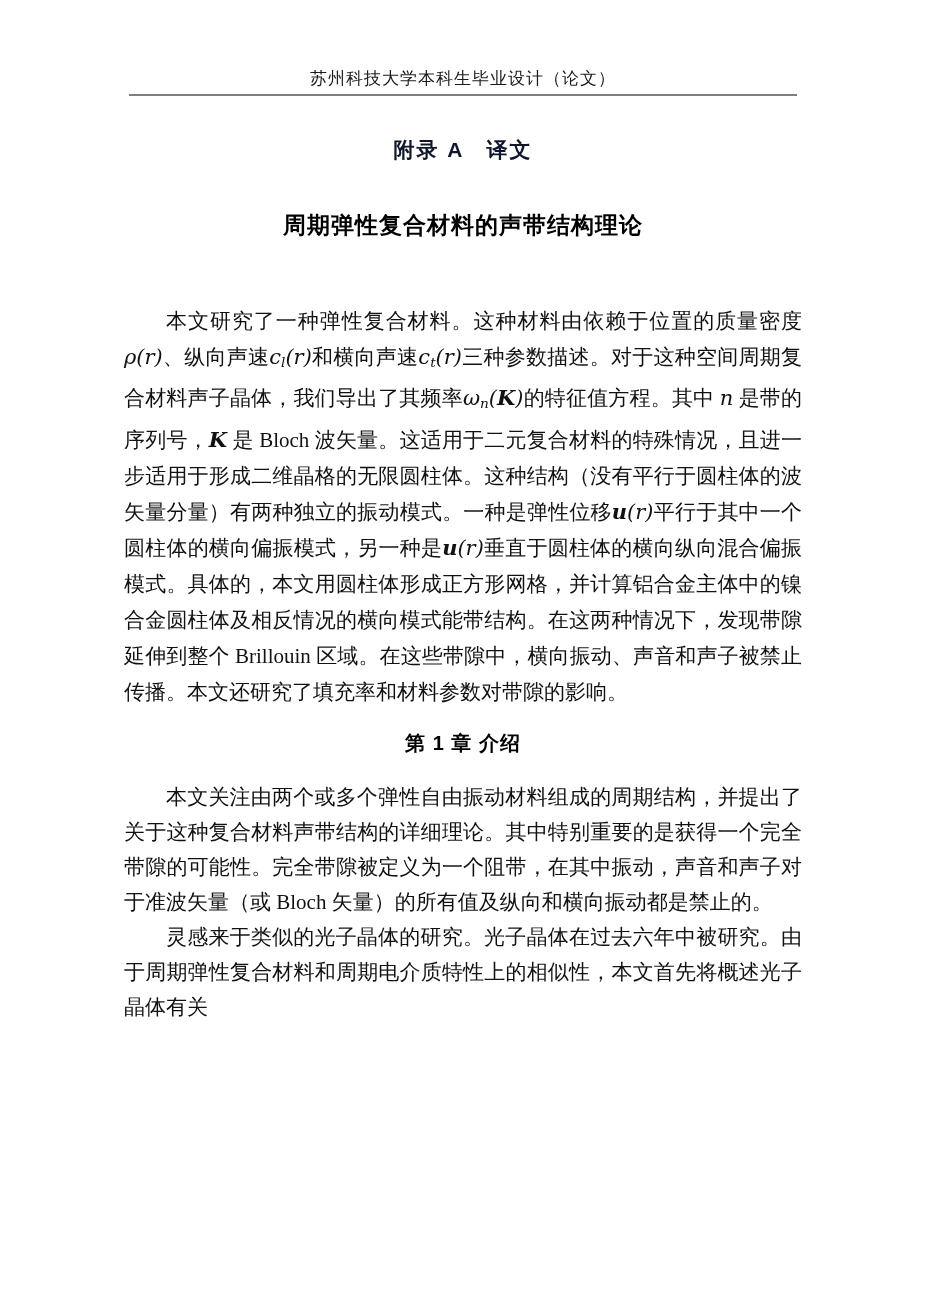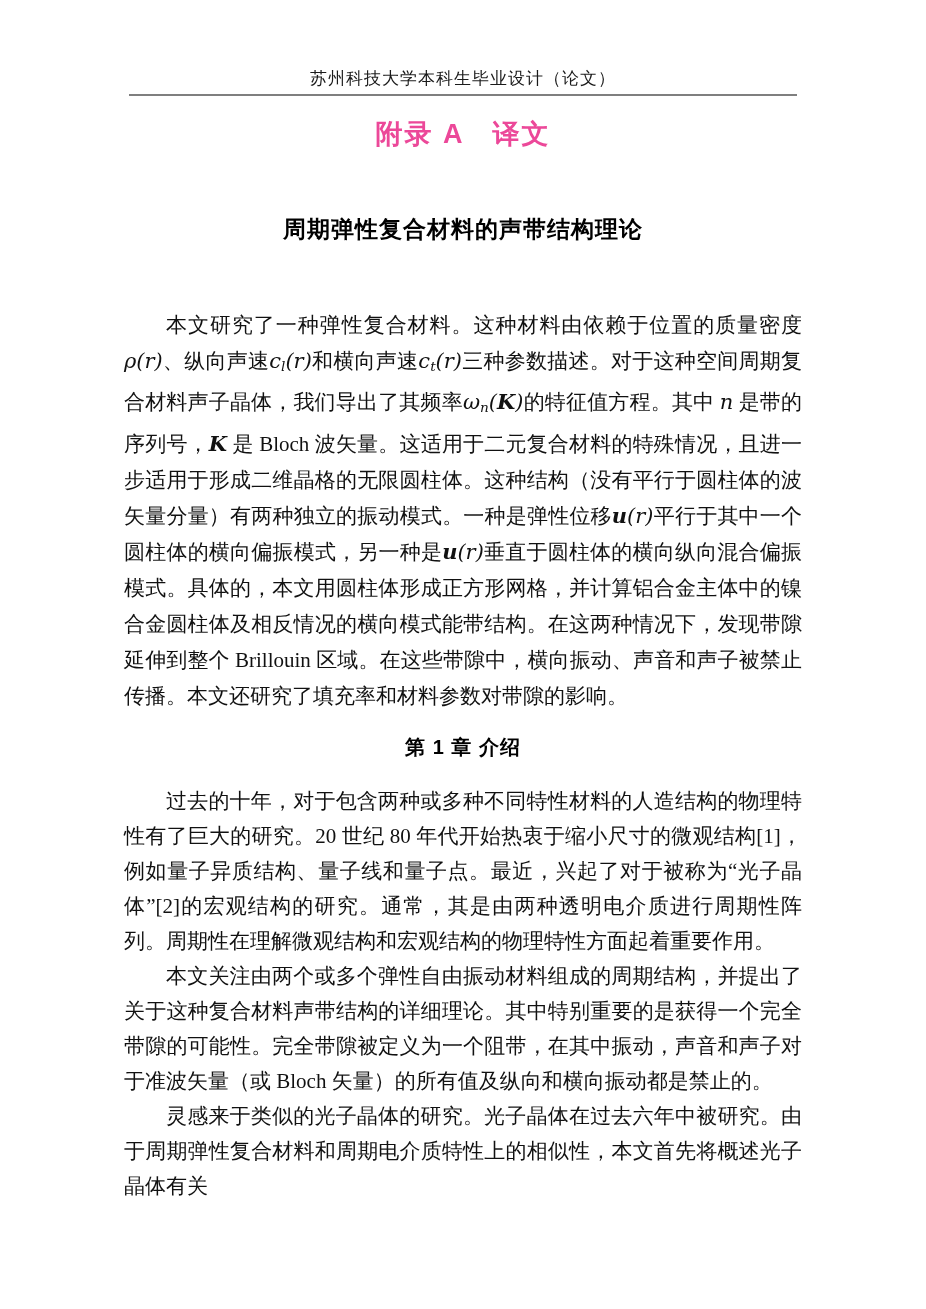--- a/index.html
+++ b/index.html
@@ -24,30 +24,30 @@
     letter-spacing: 1px;
     color: #1a1a1a;
   }
   .header-rule {
     width: 668px;
     height: 2px;
     margin: 4px auto 0 auto;
     background: #7f7f7f;
   }
   .appendix-title {
-    margin-top: 20px;
+    margin-top: 40px;
     text-align: center;
     font-family: "Liberation Sans", "DejaVu Sans", sans-serif;
     font-weight: bold;
-    font-size: 27px;
+    font-size: 21px;
     letter-spacing: 2px;
-    color: #ec4899;
+    color: #0f172a;
   }
   .article-title {
-    margin-top: 62px;
+    margin-top: 46px;
     text-align: center;
     font-family: "Liberation Sans", "DejaVu Sans", sans-serif;
     font-weight: bold;
     font-size: 23px;
     letter-spacing: 1px;
     color: #000000;
   }
   .doc-body {
     width: 678px;
     margin: 62px auto 8px auto;
@@ -97,17 +97,16 @@
     <div class="header-rule" style="background: rgb(127, 127, 127);"></div>
   </div>
 
   <h1 class="appendix-title">附录 A　译文</h1>
 
   <h2 class="article-title">周期弹性复合材料的声带结构理论</h2>
 
   <div class="doc-body">
       <p class="body-para"><span class="run-normal">本文研究了一种弹性复合材料。这种材料由依赖于位置的质量密度</span><span class="run-math">ρ(r)</span><span class="run-normal">、纵向声速</span><span class="run-math">c</span><span class="run-math-sub">l</span><span class="run-math">(r)</span><span class="run-normal">和横向声速</span><span class="run-math">c</span><span class="run-math-sub">t</span><span class="run-math">(r)</span><span class="run-normal">三种参数描述。对于这种空间周期复合材料声子晶体，我们导出了其频率</span><span class="run-math">ω</span><span class="run-math-sub">n</span><span class="run-math">(</span><span class="run-math-bold">K</span><span class="run-math">)</span><span class="run-normal">的特征值方程。其中 </span><span class="run-math">n</span><span class="run-normal"> 是带的序列号，</span><span class="run-math-bold">K</span><span class="run-normal"> 是 Bloch 波矢量。这适用于二元复合材料的特殊情况，且进一步适用于形成二维晶格的无限圆柱体。这种结构（没有平行于圆柱体的波矢量分量）有两种独立的振动模式。一种是弹性位移</span><span class="run-math-bold">u</span><span class="run-math">(r)</span><span class="run-normal">平行于其中一个圆柱体的横向偏振模式，另一种是</span><span class="run-math-bold">u</span><span class="run-math">(r)</span><span class="run-normal">垂直于圆柱体的横向纵向混合偏振模式。具体的，本文用圆柱体形成正方形网格，并计算铝合金主体中的镍合金圆柱体及相反情况的横向模式能带结构。在这两种情况下，发现带隙延伸到整个 Brillouin 区域。在这些带隙中，横向振动、声音和声子被禁止传播。本文还研究了填充率和材料参数对带隙的影响。</span></p>
       <h3 class="chapter-heading">第 1 章 介绍</h3>
-      <p class="body-para tight"><span class="run-normal">过去的十年，对于包含两种或多种不同特性材料的人造结构的物理特性有了巨大的研究。20 世纪 80 年代开始热衷于缩小尺寸的微观结构[1]，例如量子异质结构、量子线和量子点。最近，兴起了对于被称为“光子晶体”[2]的宏观结构的研究。通常，其是由两种透明电介质进行周期性阵列。周期性在理解微观结构和宏观结构的物理特性方面起着重要作用。</span></p>
       <p class="body-para tight"><span class="run-normal">本文关注由两个或多个弹性自由振动材料组成的周期结构，并提出了关于这种复合材料声带结构的详细理论。其中特别重要的是获得一个完全带隙的可能性。完全带隙被定义为一个阻带，在其中振动，声音和声子对于准波矢量（或 Bloch 矢量）的所有值及纵向和横向振动都是禁止的。</span></p>
       <p class="body-para tight"><span class="run-normal">灵感来于类似的光子晶体的研究。光子晶体在过去六年中被研究。由于周期弹性复合材料和周期电介质特性上的相似性，本文首先将概述光子晶体有关</span></p>
     </div>
 </div>
 
 </body></html>

